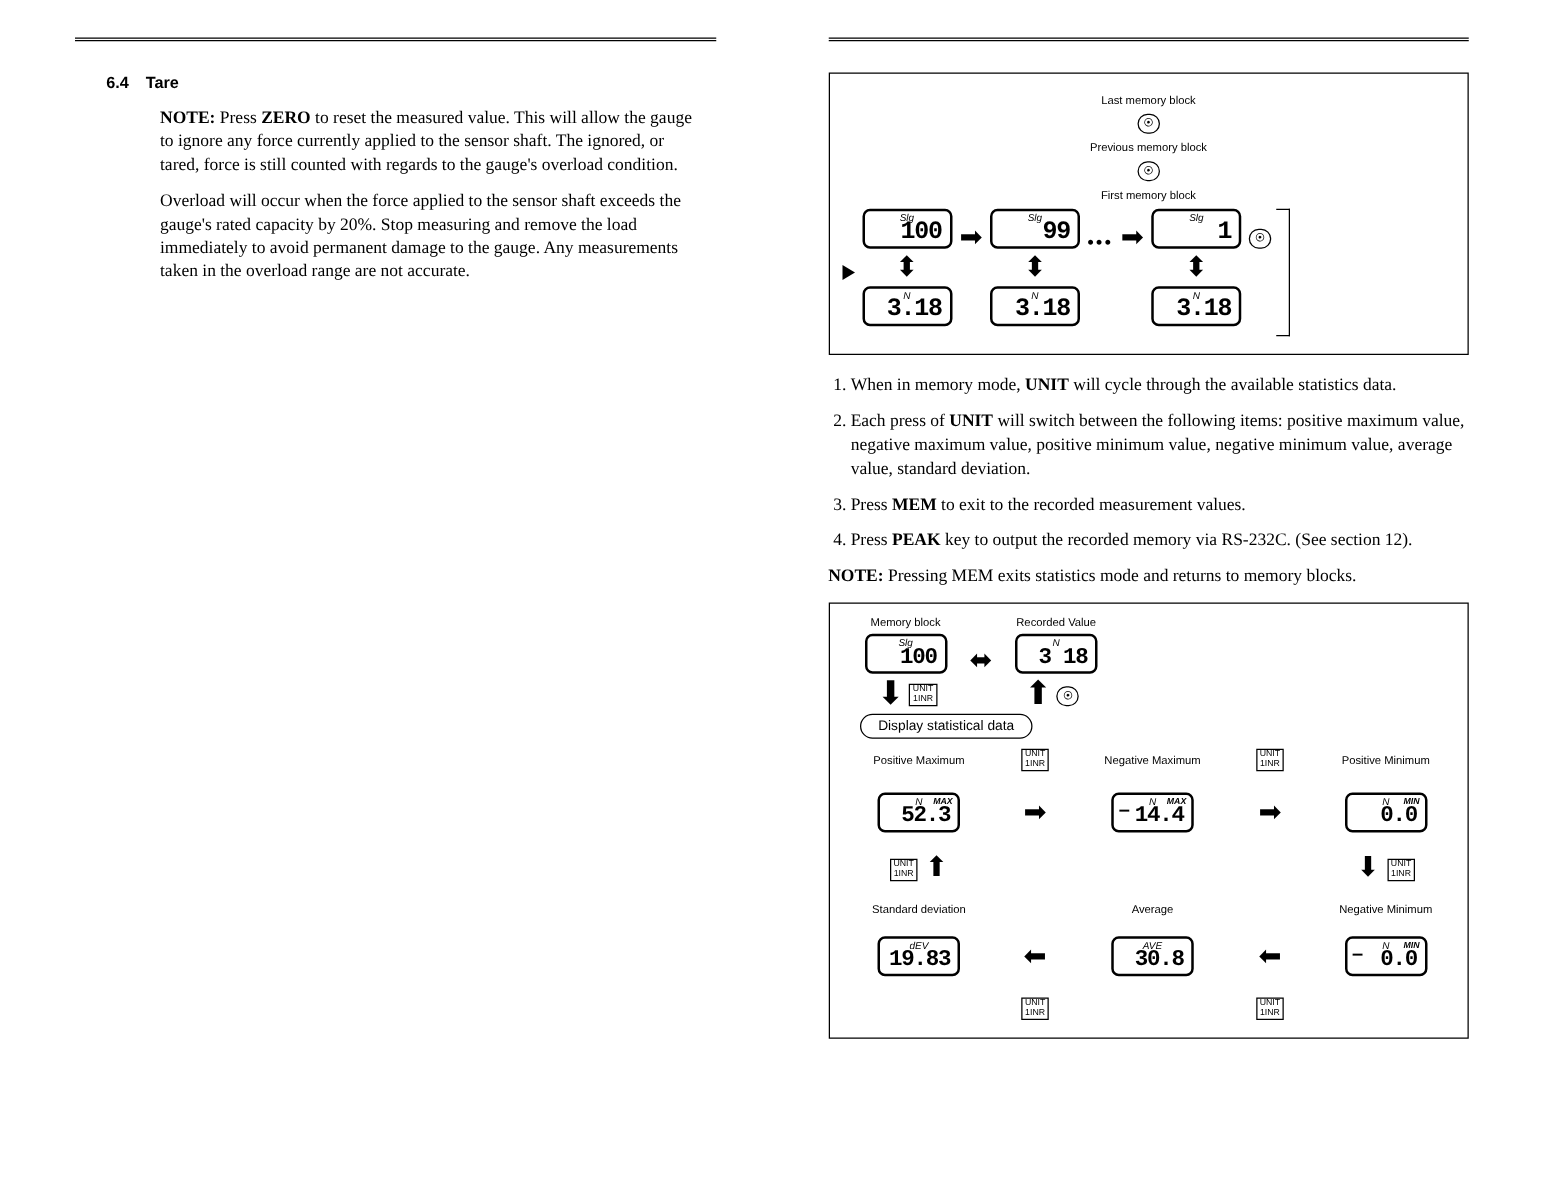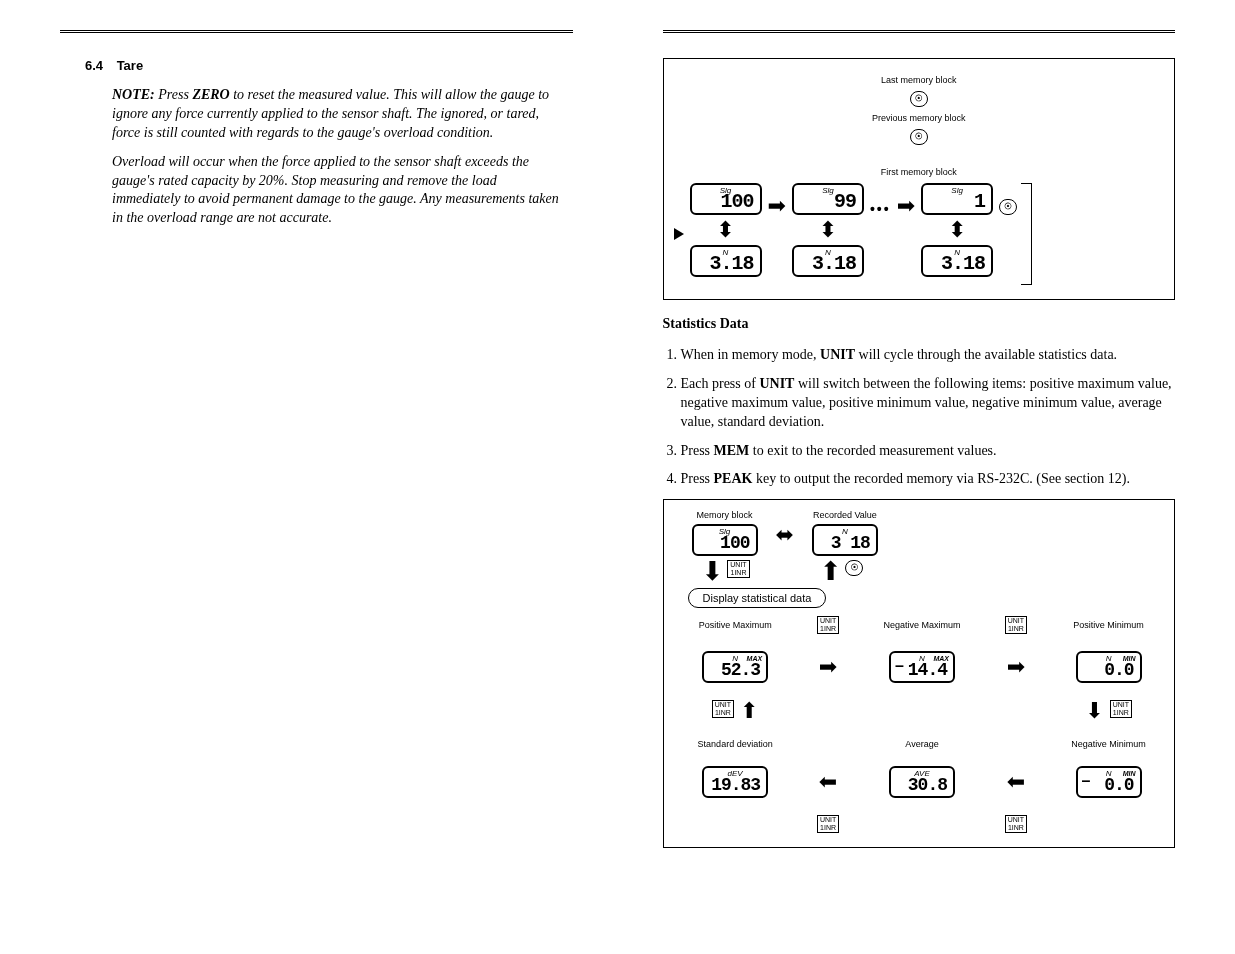--- a/index.html
+++ b/index.html
@@ -29,23 +29,22 @@
   margin-bottom: 25px;
 }
 .section-head {
   font-family: Arial, Helvetica, sans-serif;
   font-weight: bold;
   font-size: 13px;
   margin-left: 25px;
 }
 .section-num { display:inline-block; width:28px;}
 .indent {
-  margin-left: 52px;
+  margin-left: 68px;
   margin-right: 10px;
-  font-style: italic;
 }
 .para {
   margin: 8px 0 10px 0;
   line-height: 1.35;
   font-size: 14px;
 }
 .note-label { font-weight: bold;}
 .ol-num {
   margin: 6px 0;
 }
@@ -125,21 +124,21 @@
 .arrow-d.big, .arrow-u.big { font-size:26px;}
 .unit-btn {
   border:1px solid #000;
   padding:0 2px;
   font-size:7px;
   line-height:8px;
   text-align:center;
   display:inline-block;
 }
 .col { display:flex; flex-direction:column; align-items:center; gap:4px;}
-.row { display:flex; align-items:flex-start; gap:6px;}
+.row { display:flex; align-items:flex-end; gap:6px;}
 .fig1-body { display:flex; align-items:flex-start; gap:6px; margin-top:6px;}
 .dots { font-size:14px; font-weight:bold; letter-spacing:2px;}
 .bracket-r {
   border-top:1.5px solid #000;
   border-right:1.5px solid #000;
   border-bottom:1.5px solid #000;
   width:10px; height:100px;
   align-self:center;
   margin-left:-2px;
 }
@@ -191,21 +190,21 @@
 <div class="page right">
   <div class="rule-top"></div>
 
   <div class="figure" style="margin-left:0;">
     <div class="toprow">
       <span style="width:8px;"></span>
       <span class="lbl" style="width:90px;">Last memory block</span>
       <span class="oval-btn">⦿</span>
       <span class="lbl" style="width:108px;">Previous memory block</span>
       <span class="oval-btn">⦿</span>
-      <span class="lbl" style="width:86px;margin-top:16px;">First memory block</span>
+      <span class="lbl" style="width:86px;">First memory block</span>
     </div>
 
     <div class="fig1-body">
       <div class="entry-tri"></div>
       <div class="col">
         <div class="lcd">
           <div class="unit">Slg</div>
           <div class="digits">100</div>
         </div>
         <div class="arrow-ud">⬍</div>
@@ -237,27 +236,29 @@
         <div class="lcd">
           <div class="unit">N</div>
           <div class="digits">3.18</div>
         </div>
       </div>
       <span class="oval-btn" style="align-self:flex-start;margin-top:16px;">⦿</span>
       <div class="bracket-r"></div>
     </div>
   </div>
 
-  <p class="sub-head">Statistics Data</p>
   <ol class="tight">
     <li><span>When in memory mode, </span><b>UNIT</b><span> will cycle through the available statistics data.</span></li>
     <li><span>Each press of </span><b>UNIT</b><span> will switch between the following items: positive maximum value, negative maximum value, positive minimum value, negative minimum value, average value, standard deviation.</span></li>
     <li><span>Press </span><b>MEM</b><span> to exit to the recorded measurement values.</span></li>
     <li><span>Press </span><b>PEAK</b><span> key to output the recorded memory via RS-232C. (See section 12).</span></li>
   </ol>
+  <p class="para" style="margin-top:2px;">
+    <span class="note-label">NOTE:</span><span> Pressing MEM exits statistics mode and returns to memory blocks.</span>
+  </p>
 
   <div class="figure">
 
     <div class="row" style="gap:18px; margin-left:18px;">
       <div class="col">
         <span class="lbl">Memory block</span>
         <div class="lcd lcd-small">
           <div class="unit">Slg</div>
           <div class="digits">100</div>
         </div>

